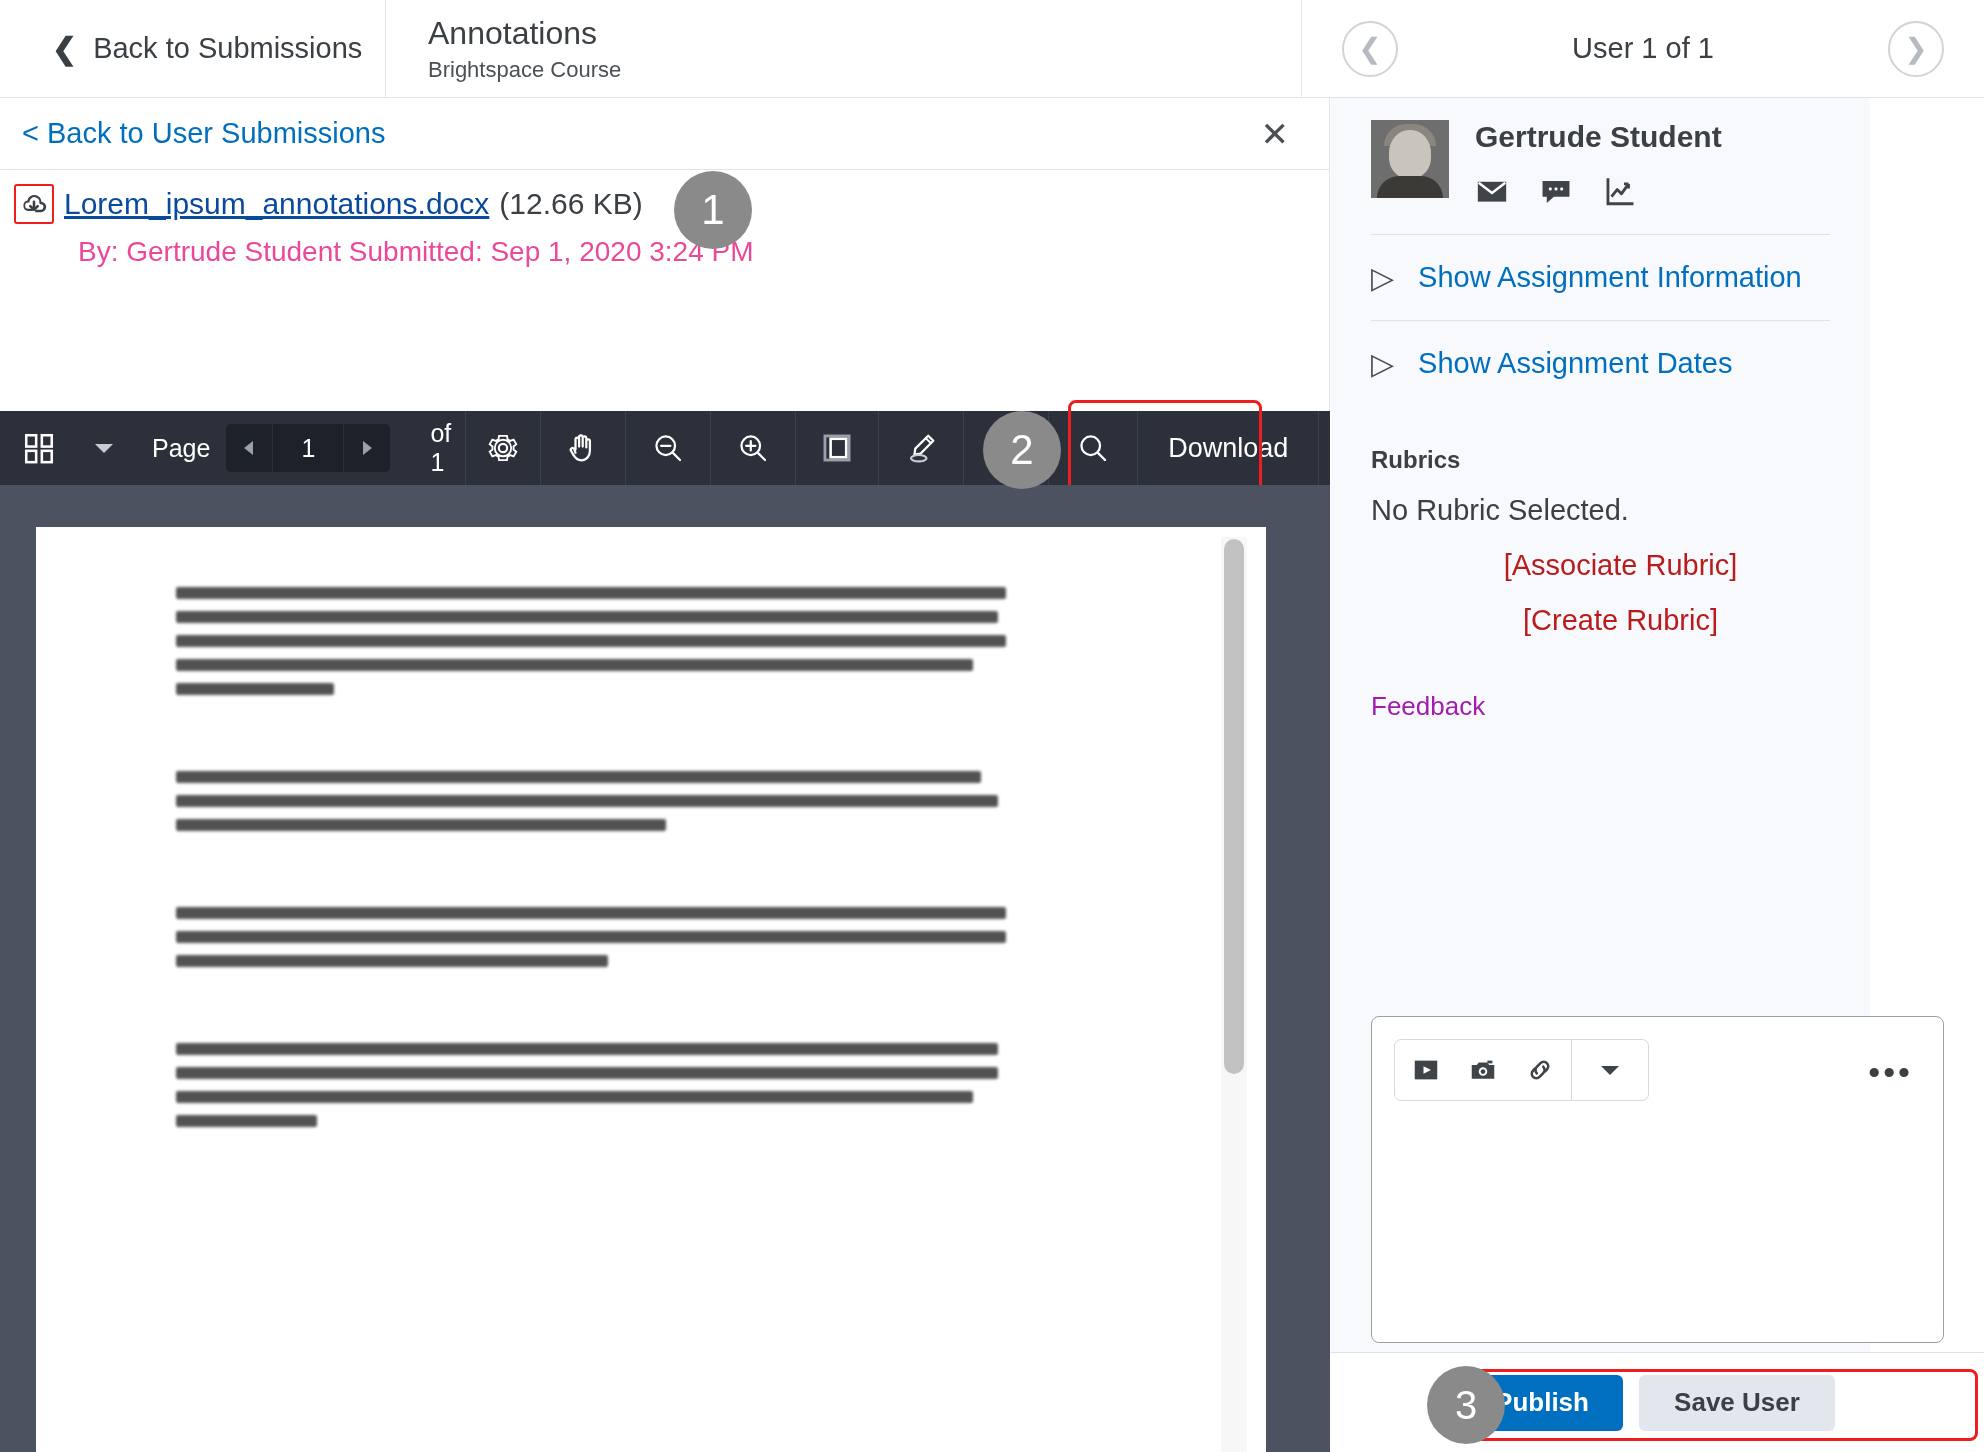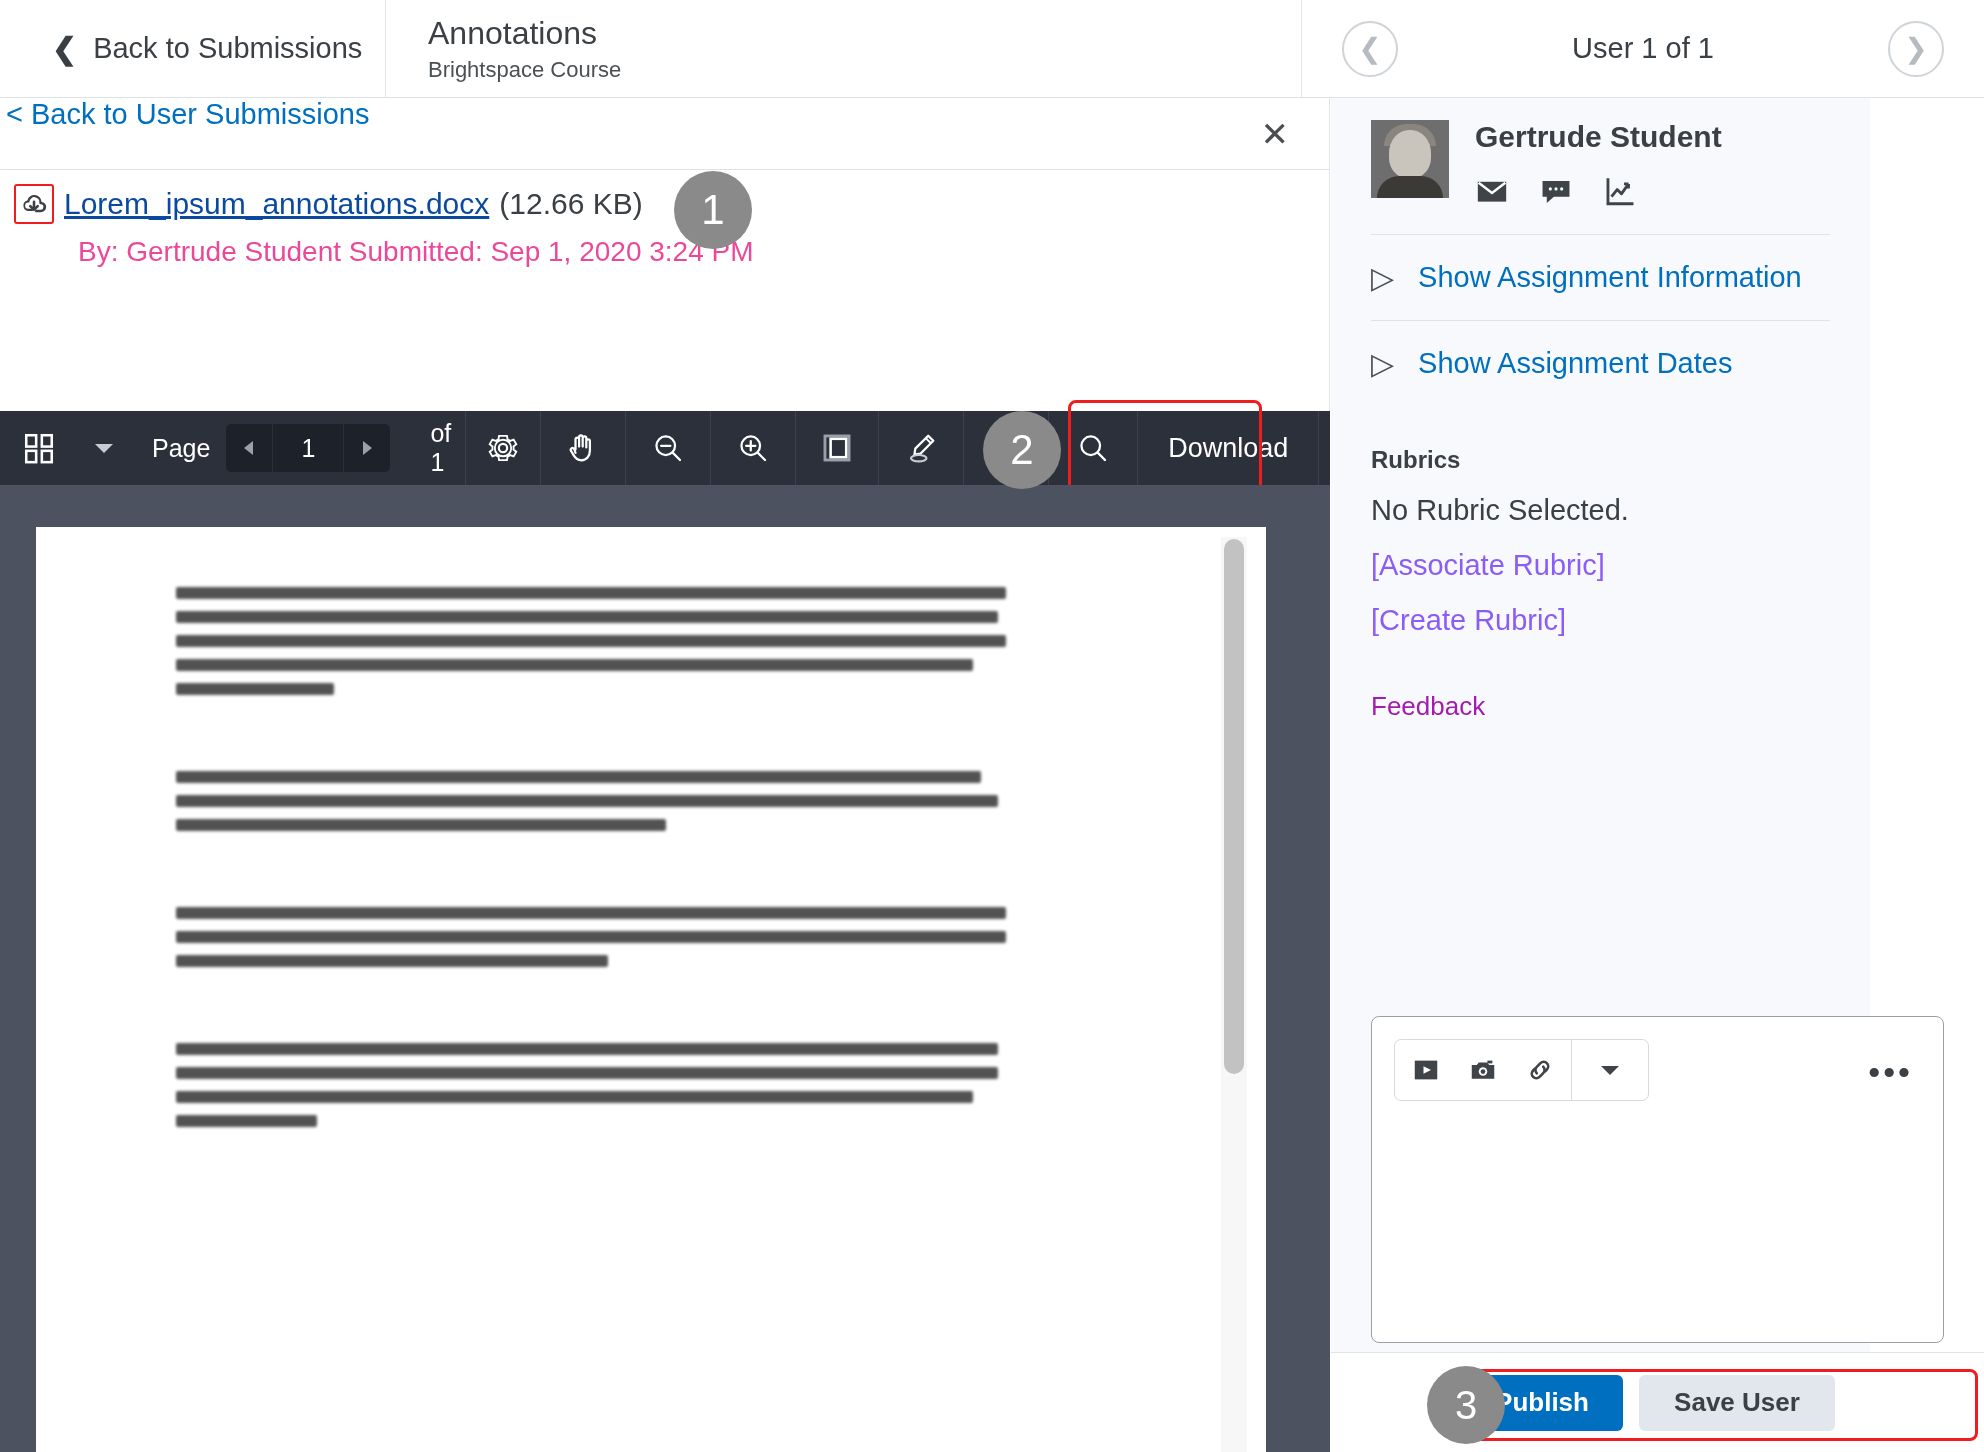--- a/index.html
+++ b/index.html
@@ -39,22 +39,22 @@
     color:#b6bbc1; font-size:28px; background:#fff;
   }
   .usercount { font-size:29px; color:#3b4045;text-align:center; }
 
   
   .leftpanel {
     position:absolute; left:0; top:98px; width:1330px; height:1354px;
     background:#ffffff; border-right:1px solid #dfe3e8;
   }
   .backrow {
-    position:relative; height:72px; display:flex; 
-    padding-left:6px; border-bottom:1px solid #dde2e7;
+    position:relative; height:72px; display:flex; align-items:center;
+    padding-left:22px; border-bottom:1px solid #dde2e7;
   }
   .backrow-link { font-size:29px; color:#006fbf; }
   .close-x {
     position:absolute; right:40px; top:50%; transform:translateY(-50%);
     font-size:34px; color:#4a4f54; line-height:1;
   }
   .filerow { padding:14px 0 0 0; }
   .fileline { display:flex; align-items:center; padding-left:14px; }
   .dl-icon-box {
     width:40px; height:40px; border:2px solid #ef1d1d; border-radius:3px;
@@ -145,21 +145,21 @@
   .hr { height:1px; background:#dfe3e8; margin:26px 40px 0 40px; }
   .accordion {
     display:flex; align-items:center; padding:26px 0 26px 40px;
   }
   .tri { color:#4a4f54; font-size:30px; margin-right:24px; line-height:1; }
   .acc-label { font-size:29px; color:#006fbf; }
 
   .section-title { font-size:32px; color:#3b4045; font-weight:bold; padding:46px 0 0 40px;}
   .rubrics-label { font-size:24px; color:#3b4045; font-weight:bold; padding:40px 0 0 40px;}
   .norubric { font-size:29px; color:#3b4045; padding:20px 0 0 40px;}
-  .rubric-link { font-size:29px; color:#8b5cf6; padding:22px 0 0 40px;}
+  .rubric-link { font-size:29px; color:#b91c1c; padding:22px 0 0 40px;text-align:center;}
   .feedback-label { font-size:26px; color:#a21caf; padding:54px 0 0 40px;}
 
   .editor {
     position:absolute; left:40px; top:918px; width:573px; height:327px;
     background:#ffffff; border:1px solid #9aa0a6; border-radius:8px;
   }
   .editor-bar {
     position:absolute; left:22px; top:22px; height:62px;
     border:1px solid #d6d9dd; border-radius:7px; display:flex; align-items:stretch;
     background:#fff;

